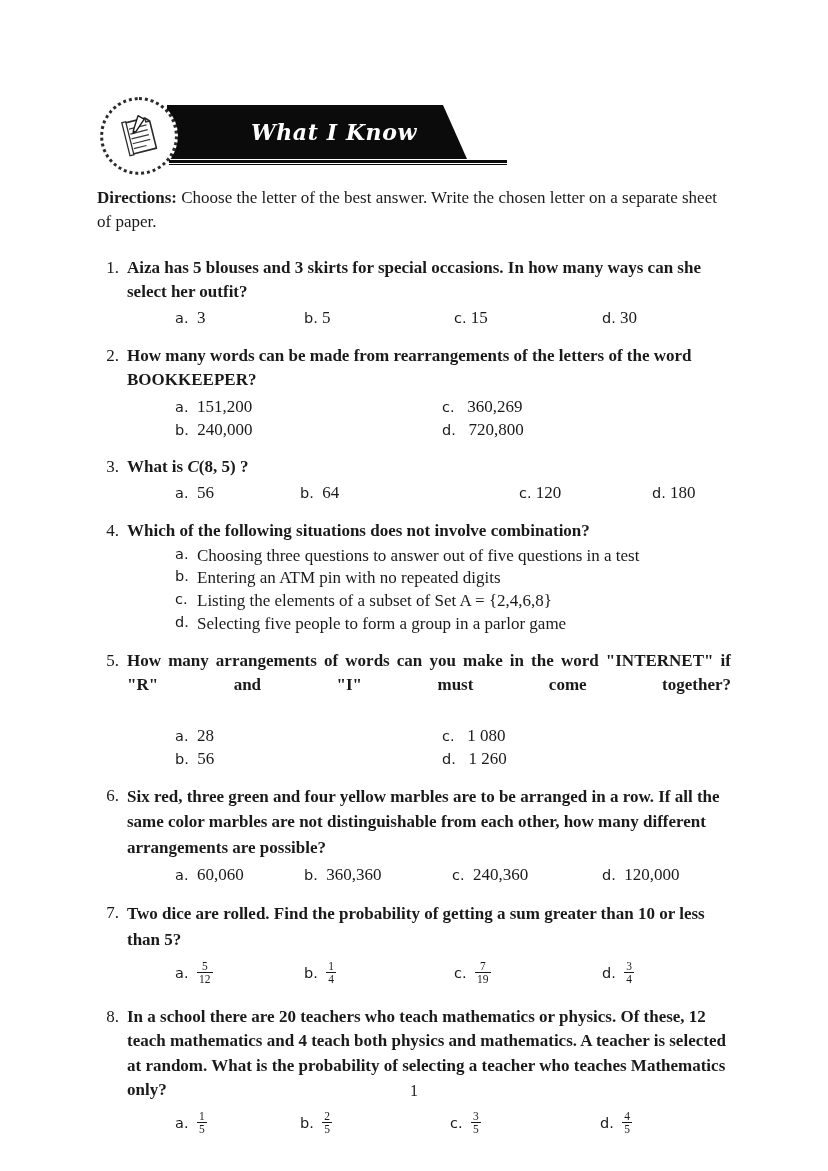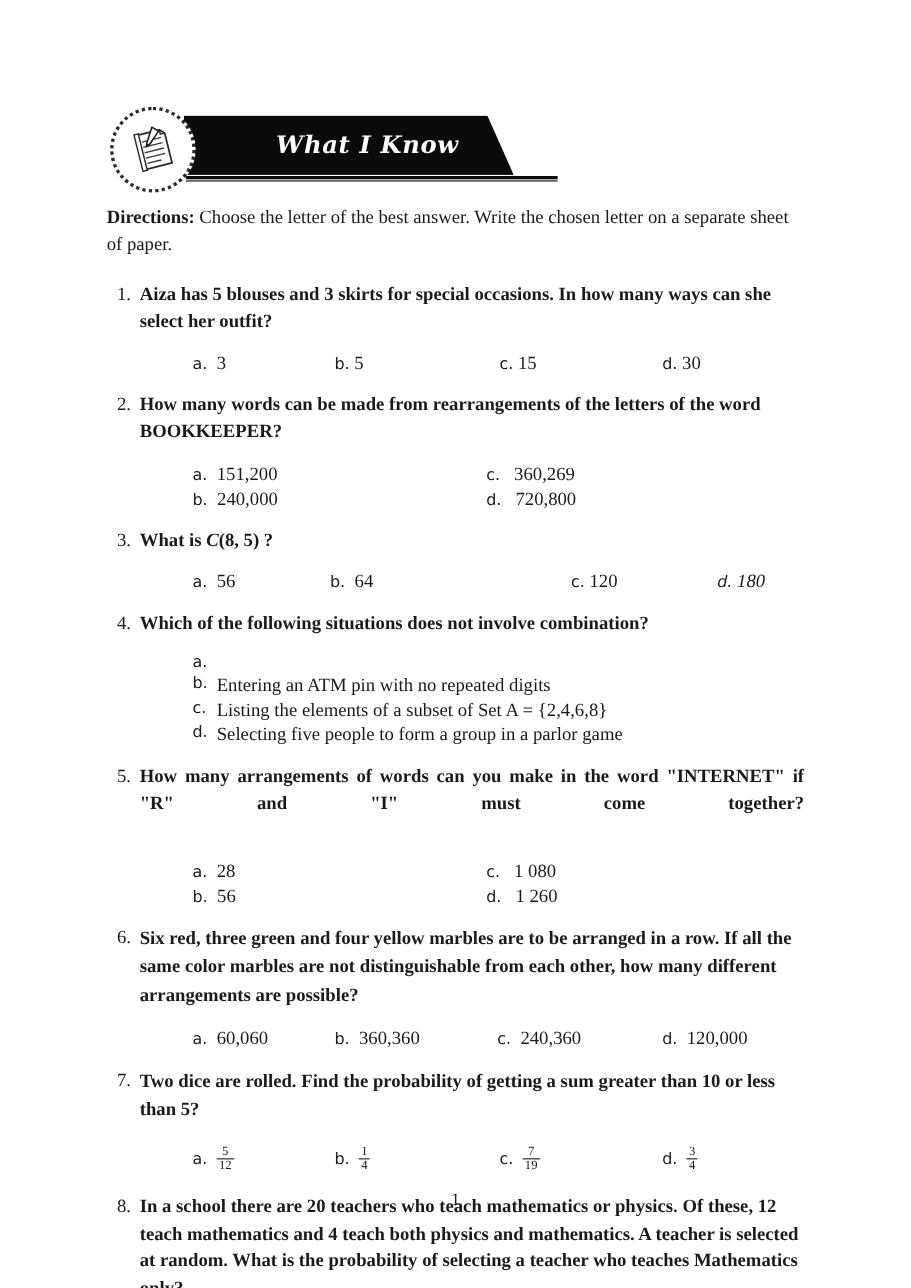--- a/index.html
+++ b/index.html
@@ -134,21 +134,21 @@
   }
   .q-text.justify { text-align: justify; }
   .q-text.justify::after {
     content: "";
     display: inline-block;
     width: 100%;
   }
   .ital { font-style: italic; }
 
   
-  .choices { margin-top: 14px; }
+  .choices { margin-top: 2px; }
 
   .ch-lab {
     font-family: "DejaVu Sans", "Liberation Sans", sans-serif;
     font-size: 14.5px;
   }
   .ch-val {
     font-family: "Liberation Serif", "DejaVu Serif", serif;
     font-size: 17px;
   }
 
@@ -276,33 +276,34 @@
     <div class="q" style="margin-bottom:14px;">
       <div class="q-row">
         <div class="q-num">3.</div>
         <div class="q-text"><span>What is </span><span class="ital">C</span><span>(8, 5) ?</span></div>
       </div>
       <div class="choices">
         <div class="ch-row">
           <span class="ch-abs" style="left:78px;"><span class="ch-lab">a.</span>&nbsp;&nbsp;<span class="ch-val">56</span></span>
           <span class="ch-abs" style="left:203px;"><span class="ch-lab">b.</span>&nbsp;&nbsp;<span class="ch-val">64</span></span>
           <span class="ch-abs" style="left:422px;"><span class="ch-lab">c.</span>&nbsp;<span class="ch-val">120</span></span>
-          <span class="ch-abs" style="left:555px;font-style:italic;"><span class="ch-lab">d.</span>&nbsp;<span class="ch-val">180</span></span>
+          <span class="ch-abs" style="left:555px;"><span class="ch-lab">d.</span>&nbsp;<span class="ch-val">180</span></span>
         </div>
       </div>
     </div>
 
     <div class="q" style="margin-bottom:14px;">
       <div class="q-row">
         <div class="q-num">4.</div>
         <div class="q-text">Which of the following situations does not involve combination?</div>
       </div>
       <div class="choices ch-stack">
         <div class="item">
             <span class="ch-lab">a.</span>
+            <span class="ch-val">Choosing three questions to answer out of five questions in a test</span>
           </div>
         <div class="item">
             <span class="ch-lab">b.</span>
             <span class="ch-val">Entering an ATM pin with no repeated digits</span>
           </div>
         <div class="item">
             <span class="ch-lab">c.</span>
             <span class="ch-val">Listing the elements of a subset of Set A = {2,4,6,8}</span>
           </div>
         <div class="item">

